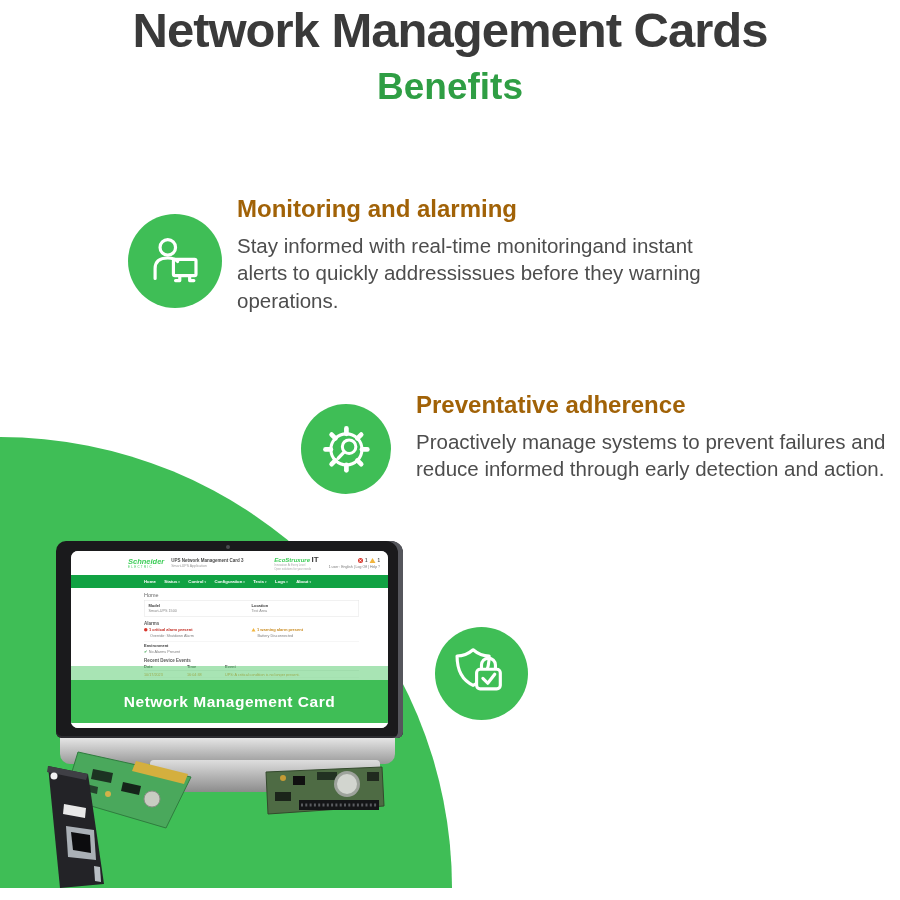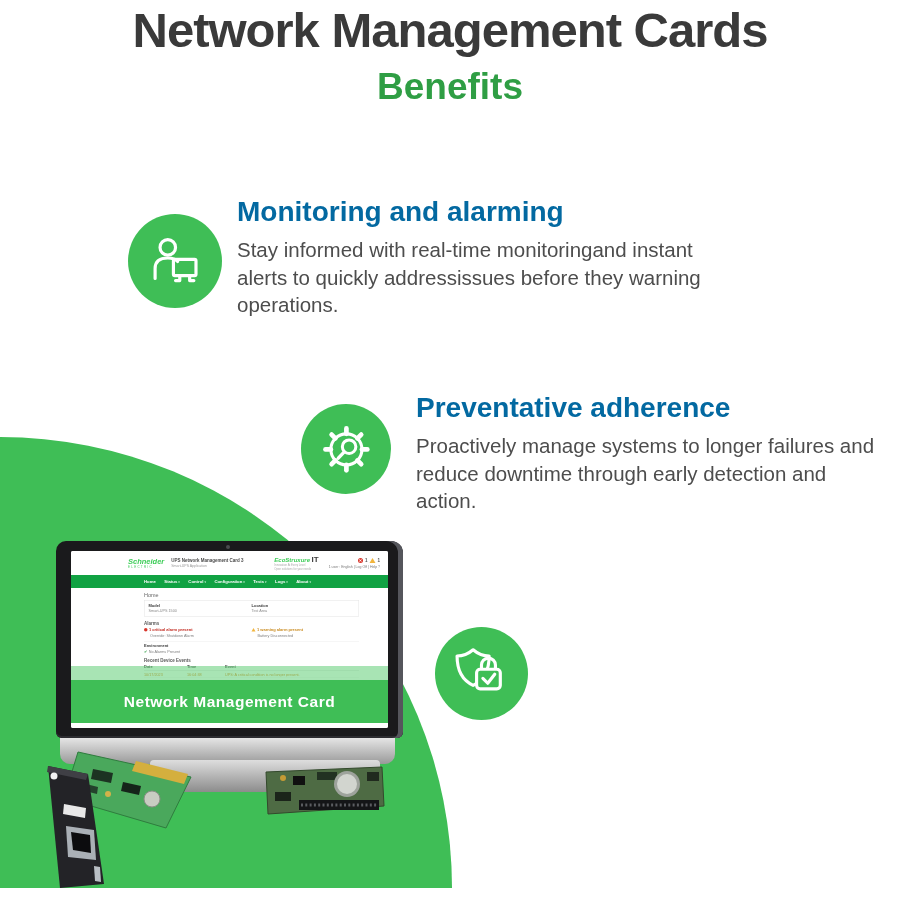--- a/index.html
+++ b/index.html
@@ -12,35 +12,35 @@
               color:#3a3a3a;letter-spacing:-1px;}
   .page-subtitle{left:0;right:0;top:66px;text-align:center;font-size:37px;font-weight:bold;
                  color:#2f9e44;}
 
   
   .bcircle{border-radius:50%;background:#3fbe56;display:flex;align-items:center;justify-content:center;}
   .bcircle svg{width:72%;height:72%;}
   #circle1{left:128px;top:214px;width:94px;height:94px;}
   #circle2{left:301px;top:404px;width:90px;height:90px;}
   #circle3{left:435px;top:627px;width:93px;height:93px;}
-  .btext h3{margin:0 0 9px 0;font-size:28px;font-weight:bold;color:#0369a1;line-height:1.12;}
+  .btext h3{margin:0 0 9px 0;font-size:24px;font-weight:bold;color:#a16207;line-height:1.12;}
   .btext p{margin:0;font-size:20.5px;color:#4d4d4d;line-height:1.34;}
   #text1{left:237px;top:196px;width:468px;}
   #text2{left:416px;top:392px;width:476px;}
   #text3{left:545px;top:594px;width:352px;}
 
   
   .blob{left:0;top:437px;width:452px;height:451px;background:#3fbe56;
         border-top-right-radius:452px 451px;}
 
   
   .monitor{left:56px;top:541px;width:347px;height:197px;background:#1a1a1c;
            border-radius:10px 12px 6px 6px;box-shadow:inset -5px 0 0 #55565c, inset 0 -2px 0 #2c2c30;}
   .camera{left:170px;top:4px;width:4px;height:4px;border-radius:50%;background:#4a4a4e;}
-  .screen{left:15px;top:10px;width:317px;height:177px;background:#fff;overflow:hidden;border-radius:2px;}
+  .screen{left:15px;top:10px;width:317px;height:177px;background:#fff;overflow:hidden;border-radius:7px;}
   .screen-scale{position:absolute;left:0;top:0;width:634px;height:354px;background:#fff;
                 transform:scale(.5);transform-origin:0 0;}
 
   
   .scr-header{position:absolute;left:0;top:0;right:0;height:48px;display:flex;align-items:center;
               padding-left:114px;padding-right:16px;box-sizing:border-box;background:#fff;}
   .sch-name{color:#3dcd58;font-weight:bold;font-style:italic;font-size:15px;line-height:1;}
   .sch-sub{color:#3dcd58;font-size:6px;letter-spacing:2.5px;line-height:1;margin-top:1px;}
   .prod{margin-left:14px;}
   .prod-title{font-size:9px;color:#4a4a4a;font-weight:bold;line-height:1.2;}
@@ -139,21 +139,21 @@
       <path d="M64.3 31.7 l5.6 -5.6"></path>
         <path d="M31.7 31.7 l-5.6 -5.6"></path>
     </g>
     <circle cx="48" cy="48" r="23" stroke-width="4.5"></circle>
     <circle cx="52" cy="44" r="10" stroke-width="4.5"></circle>
     <path d="M44.5 52 l-8.5 9" stroke-width="5"></path>
   </svg>
 </div>
 <div class="abs btext" id="text2">
   <h3>Preventative adherence</h3>
-  <p>Proactively manage systems to longer failures and reduce downtime through early detection and action.</p>
+  <p>Proactively manage systems to prevent failures and reduce informed through early detection and action.</p>
 </div>
 
 <div class="abs bcircle" id="circle3">
   <svg viewBox="0 0 96 96" fill="none" stroke="#fff" stroke-width="4.5" stroke-linecap="round" stroke-linejoin="round">
     <path d="M36 14 C43 20 51 23 59 23 C59 43 51 58 36 65 C21 58 13 43 13 23 C21 23 29 20 36 14 Z"></path>
     <path d="M48 44 v-8 a10 10 0 0 1 20 0 v8"></path>
     <rect x="41" y="42" width="34" height="28" rx="5" fill="#3fbe56"></rect>
     <polyline points="50,55 57,62 67,49"></polyline>
   </svg>
 </div>

